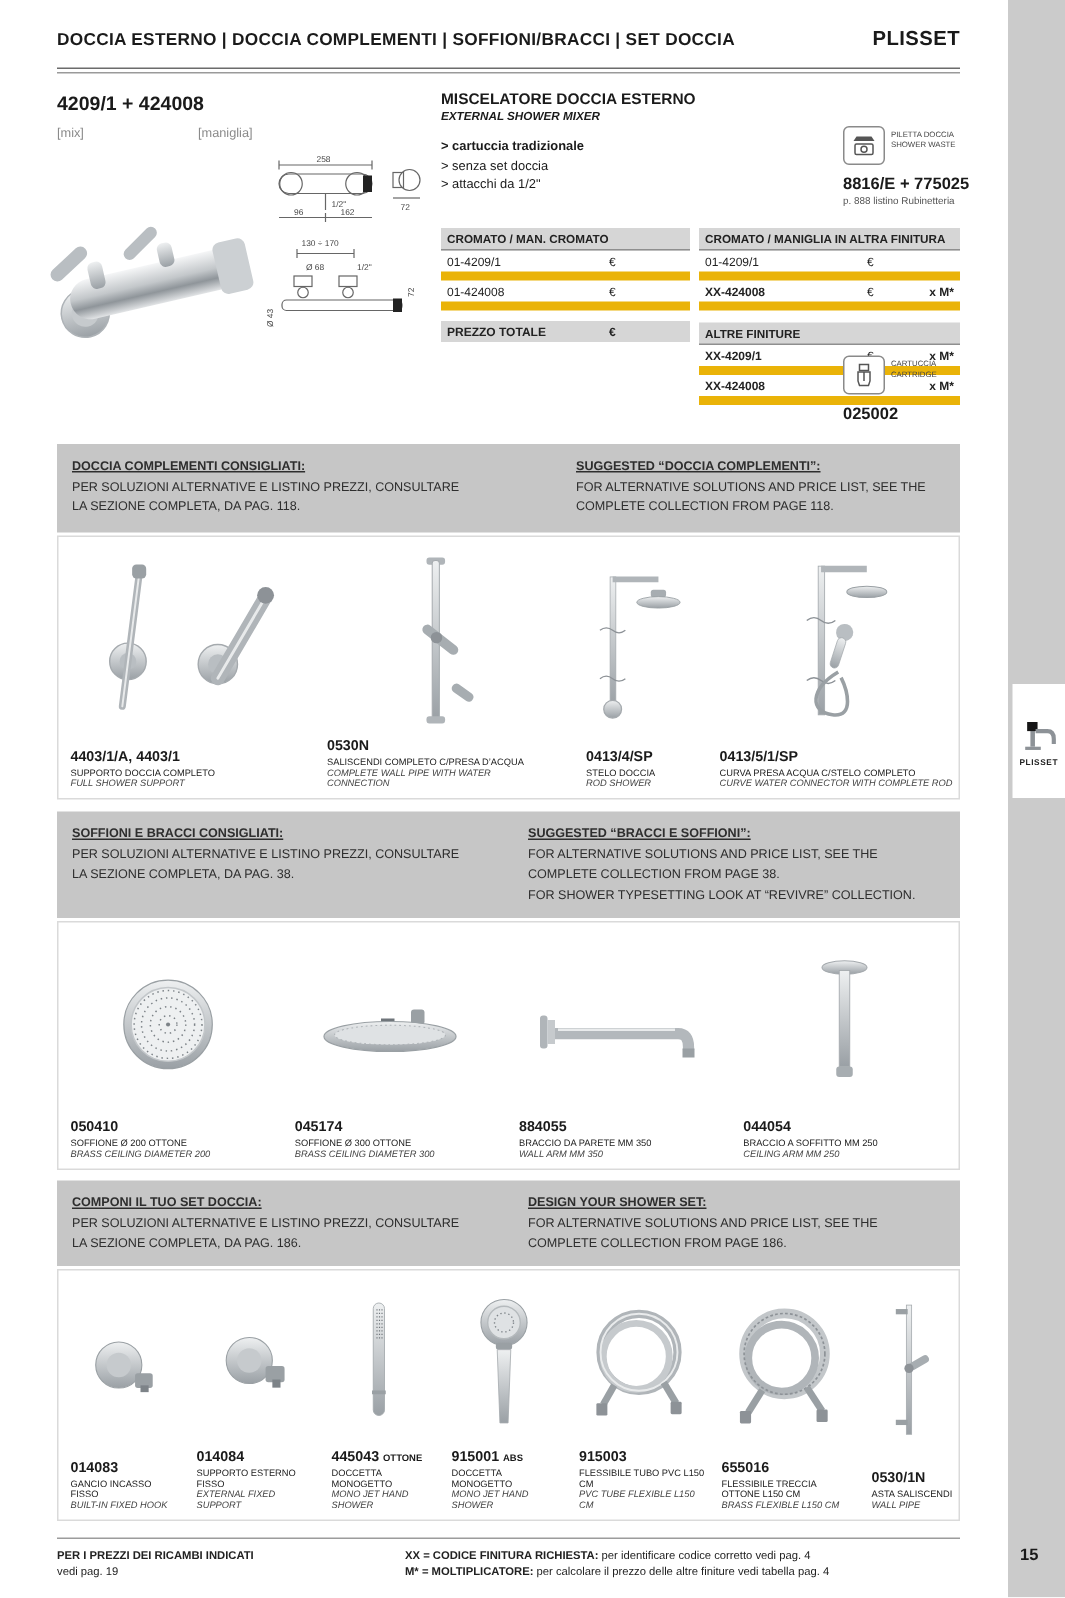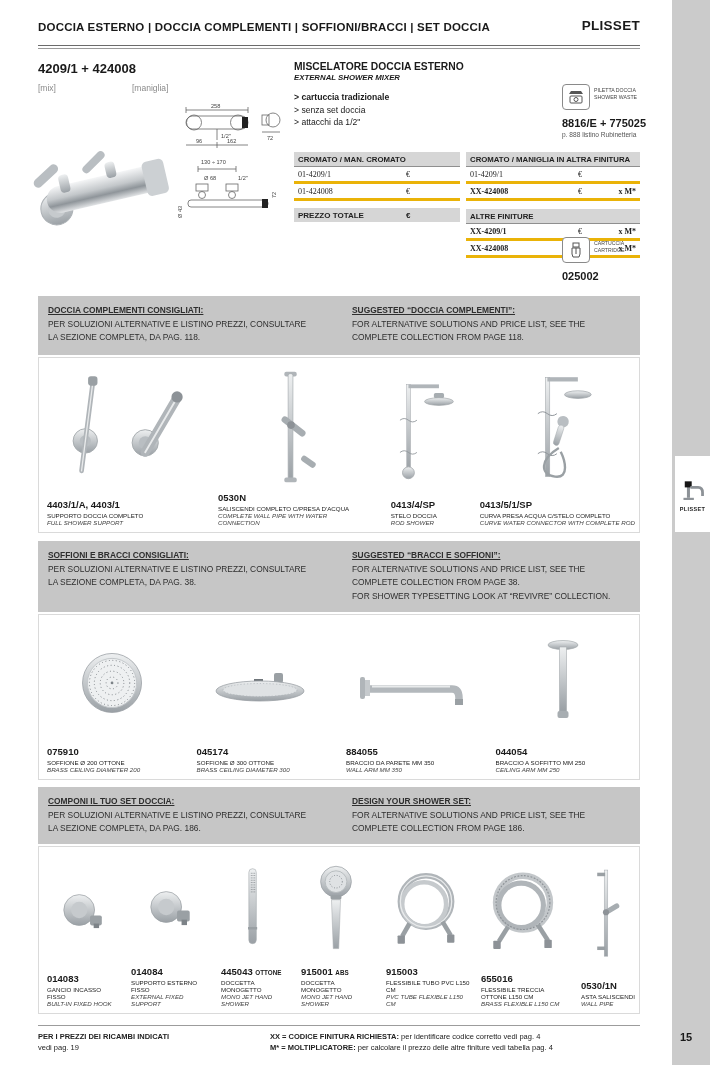--- a/index.html
+++ b/index.html
@@ -28,21 +28,21 @@
 
   .mid-col{left:294px;top:61px;width:172px;}
   .mid-col .nit{font-size:10.3px;font-weight:bold;}
   .mid-col .nen{font-size:7.8px;font-weight:bold;font-style:italic;margin-top:1px;}
   .feat{margin-top:9px;font-size:8.6px;line-height:12.5px;}
   .feat .f1{font-weight:bold;}
 
   
   .ptable{position:absolute;font-size:8px;color:#222;}
   .ptable .phead{background:#d6d6d6;font-weight:bold;padding:2.5px 4px;border-bottom:1px solid #8f8f8f;font-size:7.8px;}
-  .ptable .prow{display:flex;padding:2.5px 4px;border-bottom:3px solid #eab308;font-family:Liberation Serif, serif;}
+  .ptable .prow{display:flex;padding:2.5px 4px;border-bottom:6px solid #eab308;}
   .ptable .prow .c{width:108px;}
   .ptable .prow.bold .c{font-weight:bold;}
   .ptable .prow .e{width:34px;}
   .ptable .prow .m{margin-left:auto;font-weight:bold;}
   .ptable .ptotal{background:#d6d6d6;display:flex;padding:2.5px 4px;font-weight:bold;margin-top:7px;}
   .ptable .ptotal .c{width:108px;}
   .tleft{left:294px;top:152px;width:166px;}
   .tright{left:466px;top:152px;width:174px;}
   .gap8{height:8px;}
 
@@ -257,21 +257,21 @@
         </svg>
       </div>
       <div class="nl">
         <div>CARTUCCIA</div>
         <div>CARTRIDGE</div>
       </div>
     </div>
     <div class="ncode">025002</div>
   </div>
 
-  <div class="band" style="top:296px;height:59px;">
+  <div class="band" style="top:296px;height:59px;gap:32px;">
     <div class="col l">
       <div class="title">DOCCIA COMPLEMENTI CONSIGLIATI:</div>
       <div>PER SOLUZIONI ALTERNATIVE E LISTINO PREZZI, CONSULTARE</div>
       <div>LA SEZIONE COMPLETA, DA PAG. 118.</div>
     </div>
     <div class="col">
       <div class="title">SUGGESTED “DOCCIA COMPLEMENTI”:</div>
       <div>FOR ALTERNATIVE SOLUTIONS AND PRICE LIST, SEE THE</div>
       <div>COMPLETE COLLECTION FROM PAGE 118.</div>
     </div>
@@ -382,21 +382,21 @@
           <circle cx="58" cy="50" r="30" fill="url(#gC)" stroke="#9aa0a4" stroke-width=".8"></circle>
           <circle cx="58" cy="50" r="25" fill="#eef0f1" stroke="#c3c7ca"></circle>
           <circle cx="58" cy="50" r="6" fill="none" stroke="#7c8287" stroke-width="1" stroke-dasharray="1 2.6"></circle>
           <circle cx="58" cy="50" r="12" fill="none" stroke="#7c8287" stroke-width="1" stroke-dasharray="1 2.6"></circle>
           <circle cx="58" cy="50" r="18" fill="none" stroke="#7c8287" stroke-width="1" stroke-dasharray="1 2.6"></circle>
           <circle cx="58" cy="50" r="23" fill="none" stroke="#7c8287" stroke-width="1" stroke-dasharray="1 2.6"></circle>
           <circle cx="58" cy="50" r="1.4" fill="#7c8287"></circle>
         </svg>
       </div>
       <div class="cap">
-        <div class="cap-code">075910</div>
+        <div class="cap-code">050410</div>
         <div class="cap-it">SOFFIONE Ø 200 OTTONE</div>
         <div class="cap-en">BRASS CEILING DIAMETER 200</div>
       </div>
     </div>
     <div class="pcell" style="width:150px;">
       <div class="pimg mid">
         <svg width="130" height="96" viewBox="0 0 130 96">
           <rect x="76" y="40" width="9" height="10" rx="2" fill="#9aa0a4"></rect>
           <rect x="56" y="46" width="9" height="4" fill="#6f757a"></rect>
           <ellipse cx="62" cy="58" rx="44" ry="10" fill="url(#gC)" stroke="#9aa0a4" stroke-width=".8"></ellipse>

